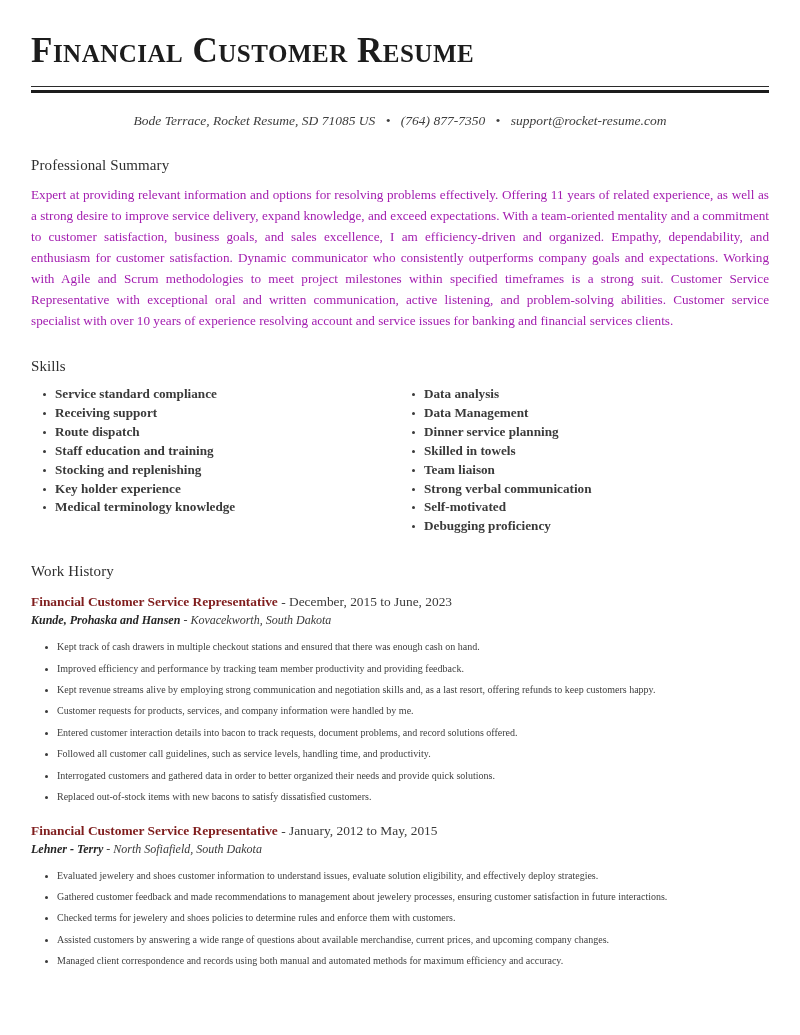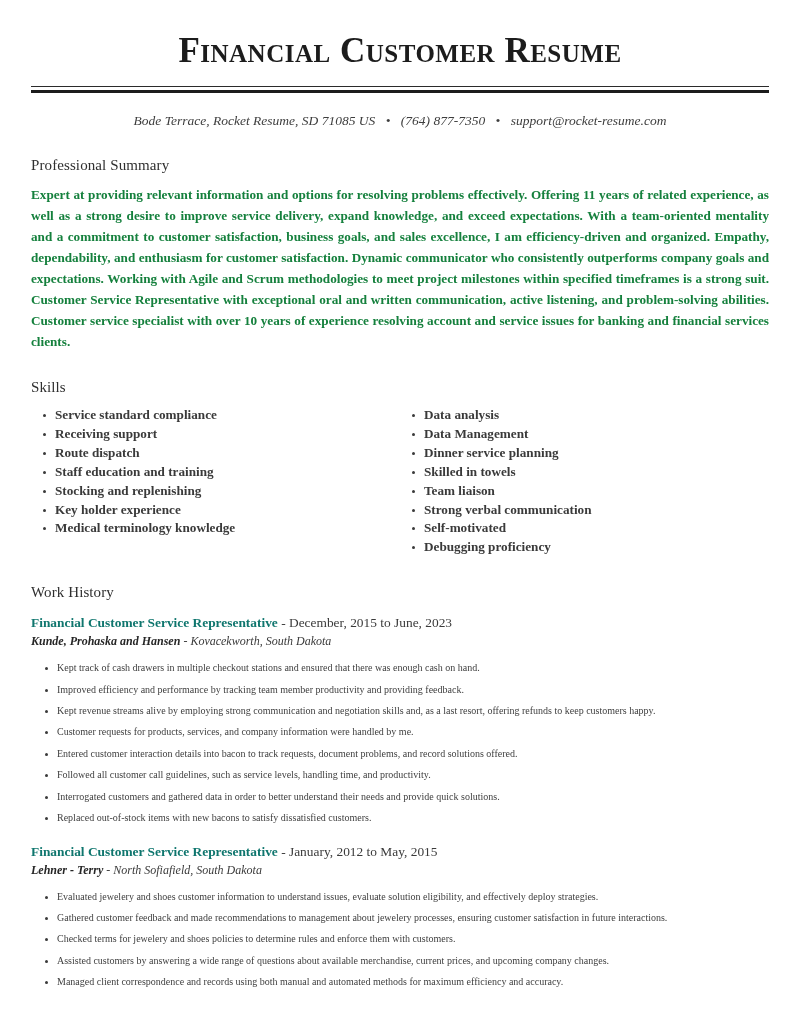--- a/index.html
+++ b/index.html
@@ -17,21 +17,20 @@
   .page {
     width: 800px;
     box-sizing: border-box;
     padding: 0 31px;
   }
 
   
   .doc-title {
     margin: 0;
     padding-top: 30px;
-    text-align: center;
     font-family: "Liberation Serif", "DejaVu Serif", serif;
     font-weight: 700;
     font-size: 35px;
     line-height: 42px;
     letter-spacing: 0.5px;
     font-variant: small-caps;
     color: #1c1c1c;
   }
   .rules {
     margin-top: 14px;
@@ -72,22 +71,21 @@
     font-weight: 400;
     color: #2f2f2f;
     letter-spacing: 0.1px;
   }
 
   .summary-text {
     margin: 0;
     font-size: 13.2px;
     line-height: 21px;
     text-align: justify;
-    color: #15803d;
-    font-weight: bold;
+    color: #a21caf;
   }
 
   
   .skills-wrap {
     display: flex;
     margin-top: 6px;
   }
   .skills-col {
     width: 50%;
     box-sizing: border-box;
@@ -124,21 +122,21 @@
   .job:first-of-type {
     margin-top: 8px;
   }
   .job-title-line {
     font-size: 13.4px;
     line-height: 19px;
     color: #3a3a3a;
   }
   .job-title {
     font-weight: 700;
-    color: #0f766e;
+    color: #7f1d1d;
     font-family: Liberation Serif, serif;
   }
   .job-dates {
     font-weight: 400;
   }
   .job-company-line {
     font-size: 12px;
     line-height: 19px;
     font-style: italic;
     color: #3a3a3a;
@@ -239,21 +237,21 @@
         <div class="job">
           <div class="job-title-line"><span class="job-title">Financial Customer Service Representative</span><span class="dash"> - </span><span class="job-dates">December, 2015 to June, 2023</span></div>
           <div class="job-company-line"><span class="job-company">Kunde, Prohaska and Hansen</span><span class="dash"> - </span><span class="job-location">Kovacekworth, South Dakota</span></div>
           <ul class="job-bullets">
             <li>Kept track of cash drawers in multiple checkout stations and ensured that there was enough cash on hand.</li>
             <li>Improved efficiency and performance by tracking team member productivity and providing feedback.</li>
             <li>Kept revenue streams alive by employing strong communication and negotiation skills and, as a last resort, offering refunds to keep customers happy.</li>
             <li>Customer requests for products, services, and company information were handled by me.</li>
             <li>Entered customer interaction details into bacon to track requests, document problems, and record solutions offered.</li>
             <li>Followed all customer call guidelines, such as service levels, handling time, and productivity.</li>
-            <li>Interrogated customers and gathered data in order to better understand their needs and provide quick solutions.</li>
+            <li>Interrogated customers and gathered data in order to better organized their needs and provide quick solutions.</li>
             <li>Replaced out-of-stock items with new bacons to satisfy dissatisfied customers.</li>
           </ul>
         </div>
         <div class="job">
           <div class="job-title-line"><span class="job-title">Financial Customer Service Representative</span><span class="dash"> - </span><span class="job-dates">January, 2012 to May, 2015</span></div>
           <div class="job-company-line"><span class="job-company">Lehner - Terry</span><span class="dash"> - </span><span class="job-location">North Sofiafield, South Dakota</span></div>
           <ul class="job-bullets">
             <li>Evaluated jewelery and shoes customer information to understand issues, evaluate solution eligibility, and effectively deploy strategies.</li>
             <li>Gathered customer feedback and made recommendations to management about jewelery processes, ensuring customer satisfaction in future interactions.</li>
             <li>Checked terms for jewelery and shoes policies to determine rules and enforce them with customers.</li>

